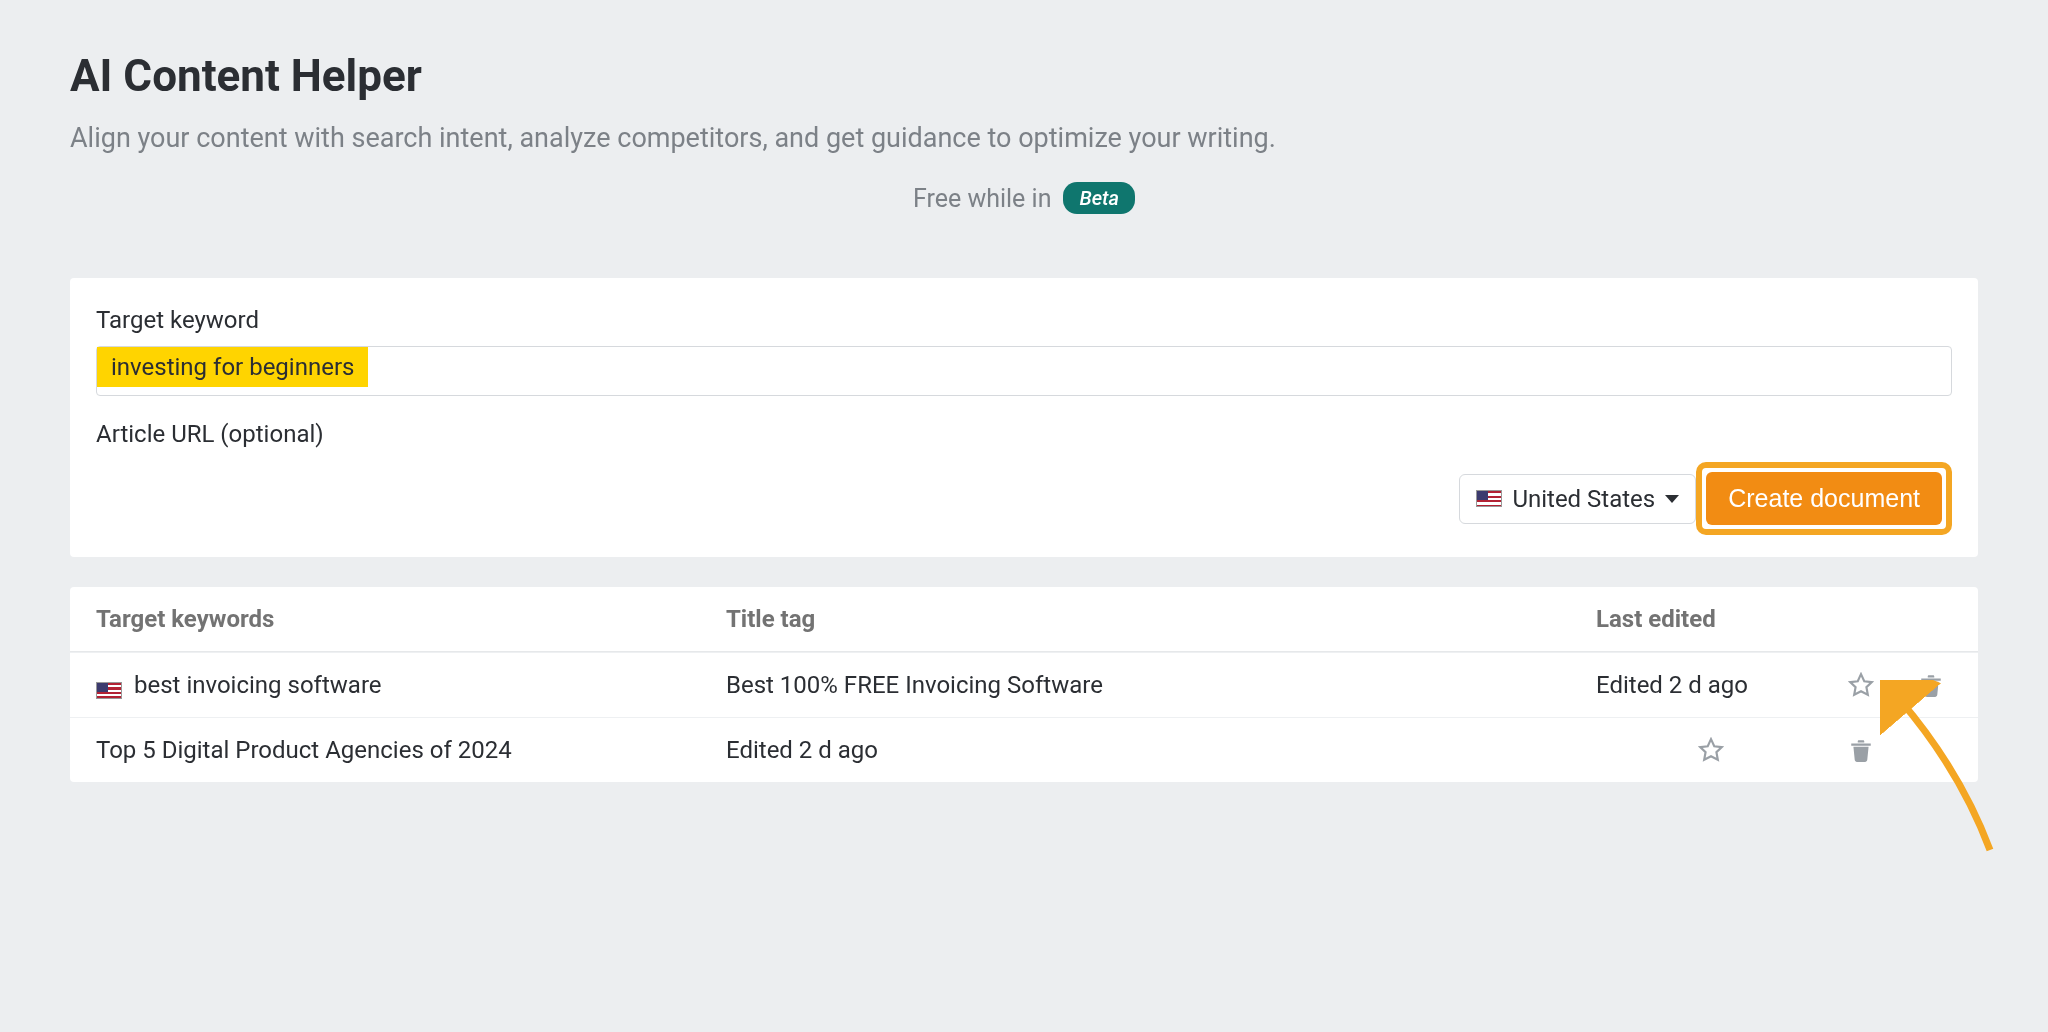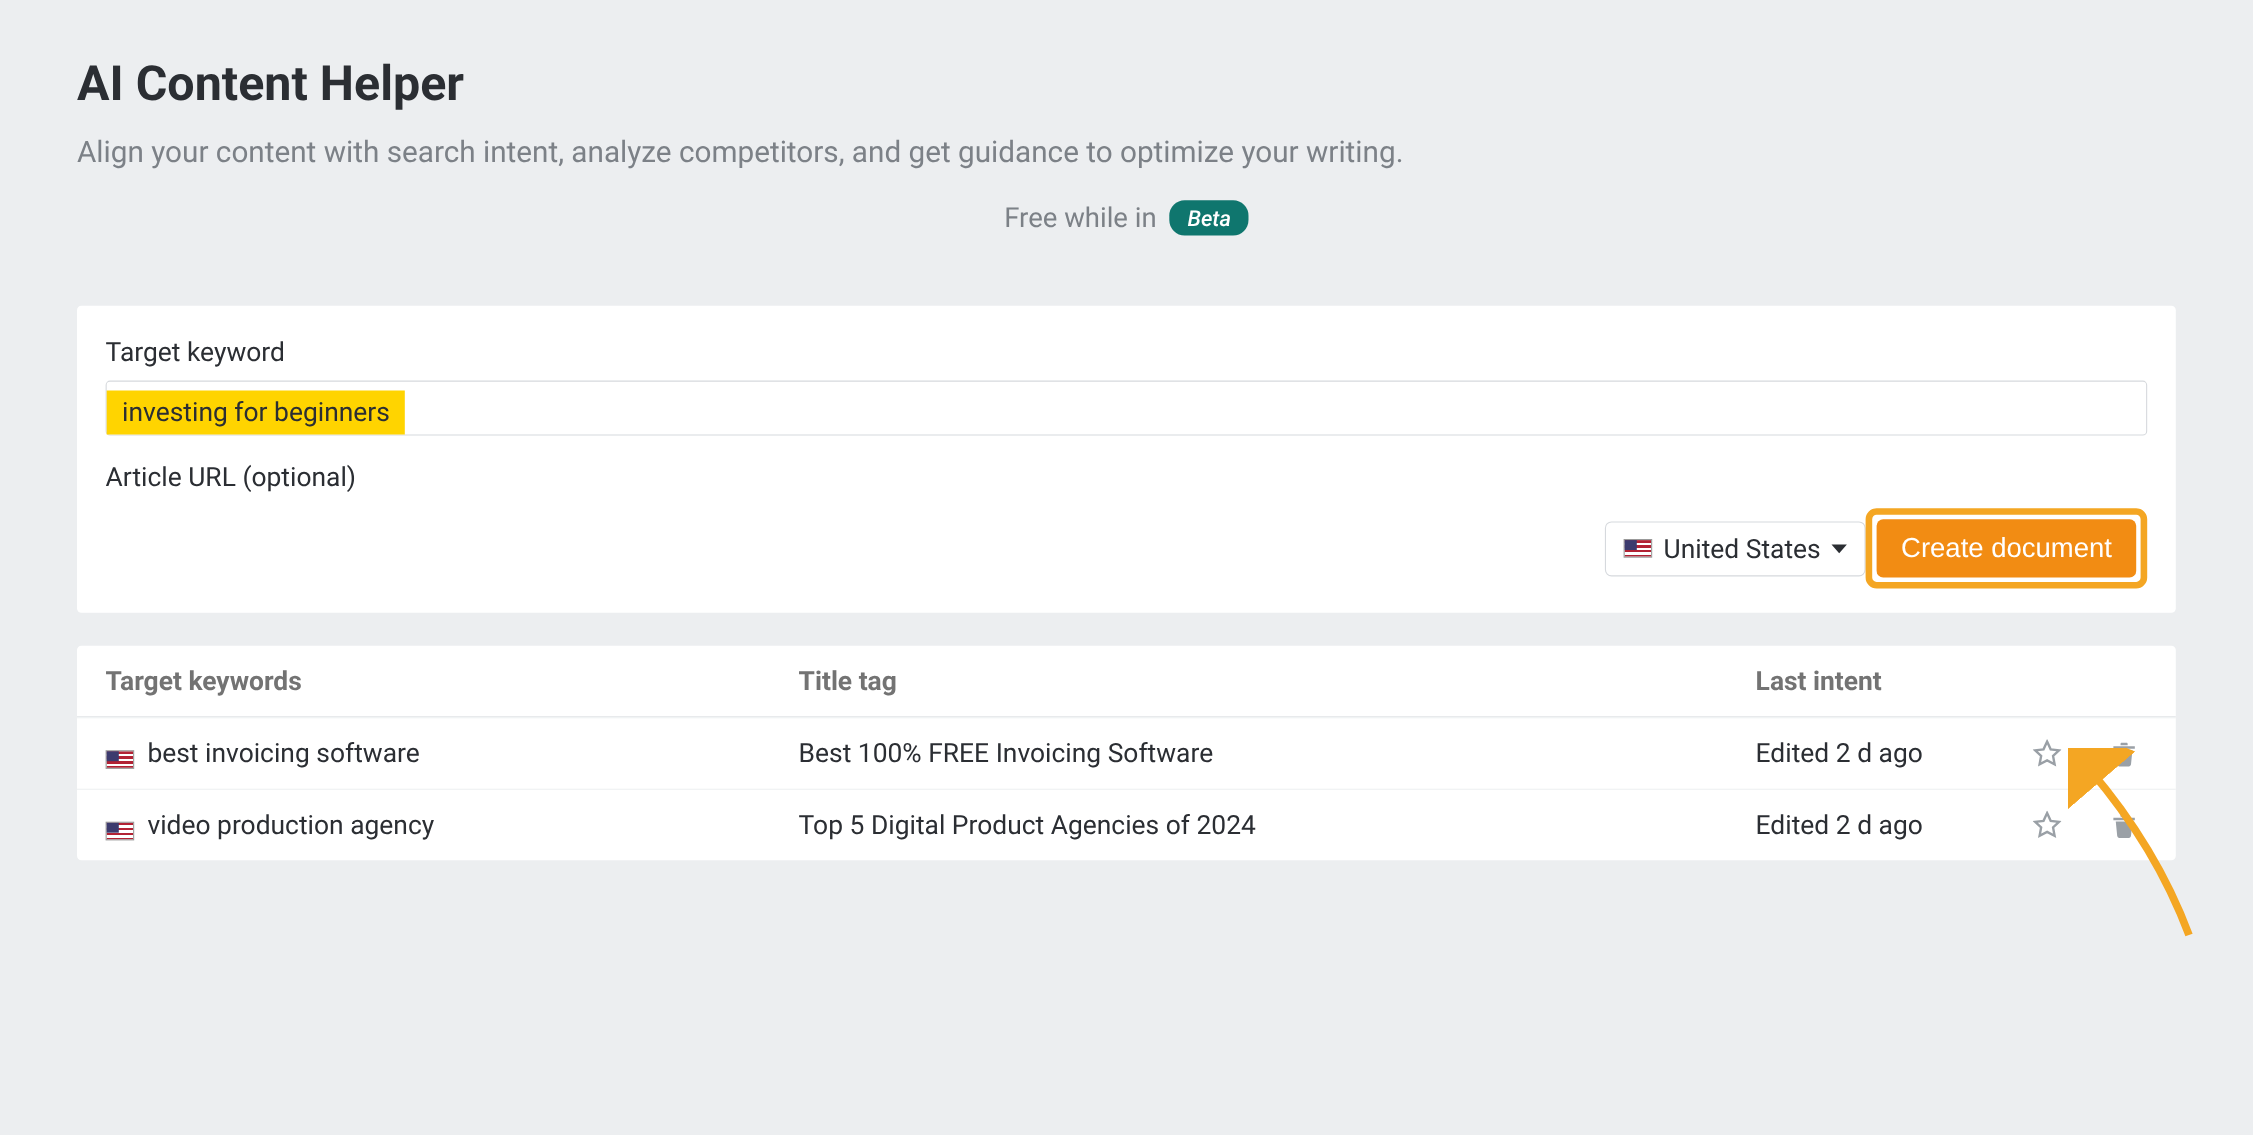--- a/index.html
+++ b/index.html
@@ -59,21 +59,21 @@
       color: #2b2e33;
       margin-bottom: 12px;
       display: block;
     }
 
     .text-input-wrap {
       border: 1px solid #d6d9dd;
       border-radius: 4px;
       height: 50px;
       display: flex;
-      align-items: flex-end;
+      align-items: flex-start;
       padding: 0 0 0 0;
       margin-bottom: 24px;
       background: #fff;
     }
     .kw-highlight {
       background: #ffd400;
       color: #2b2e33;
       font-size: 24px;
       padding: 8px 14px;
       line-height: 1;
@@ -223,21 +223,21 @@
       <span class="create-btn-ring">
         <button class="create-btn">Create document</button>
       </span>
     </div>
   </div>
 
   <div class="table-card">
     <div class="thead">
       <div>Target keywords</div>
       <div>Title tag</div>
-      <div>Last intent</div>
+      <div>Last edited</div>
       <div></div>
         <div></div>
     </div>
 
     <div class="trow">
       <div class="kw-cell">
         <span class="flag-us"></span>
         <span>best invoicing software</span>
       </div>
       <div>Best 100% FREE Invoicing Software</div>
@@ -248,24 +248,20 @@
           </svg>
       </div>
       <div class="icon-btn">
         <svg viewBox="0 0 24 24" fill="currentColor">
             <path d="M3 6h18v2H3V6zm2 3h14l-1.2 12.1c-.1.9-.9 1.9-1.8 1.9H8c-.9 0-1.7-1-1.8-1.9L5 9zm5-6h4c.6 0 1 .4 1 1v1H9V4c0-.6.4-1 1-1z"></path>
           </svg>
       </div>
     </div>
 
     <div class="trow">
-      <div class="kw-cell">
-        <span class="flag-us"></span>
-        <span>video production agency</span>
-      </div>
       <div>Top 5 Digital Product Agencies of 2024</div>
       <div>Edited 2 d ago</div>
       <div class="icon-btn">
         <svg viewBox="0 0 24 24" fill="none" stroke="currentColor" stroke-width="2">
             <polygon points="12 2 15 8.5 22 9.3 17 14 18.3 21 12 17.8 5.7 21 7 14 2 9.3 9 8.5 12 2"></polygon>
           </svg>
       </div>
       <div class="icon-btn">
         <svg viewBox="0 0 24 24" fill="currentColor">
             <path d="M3 6h18v2H3V6zm2 3h14l-1.2 12.1c-.1.9-.9 1.9-1.8 1.9H8c-.9 0-1.7-1-1.8-1.9L5 9zm5-6h4c.6 0 1 .4 1 1v1H9V4c0-.6.4-1 1-1z"></path>

